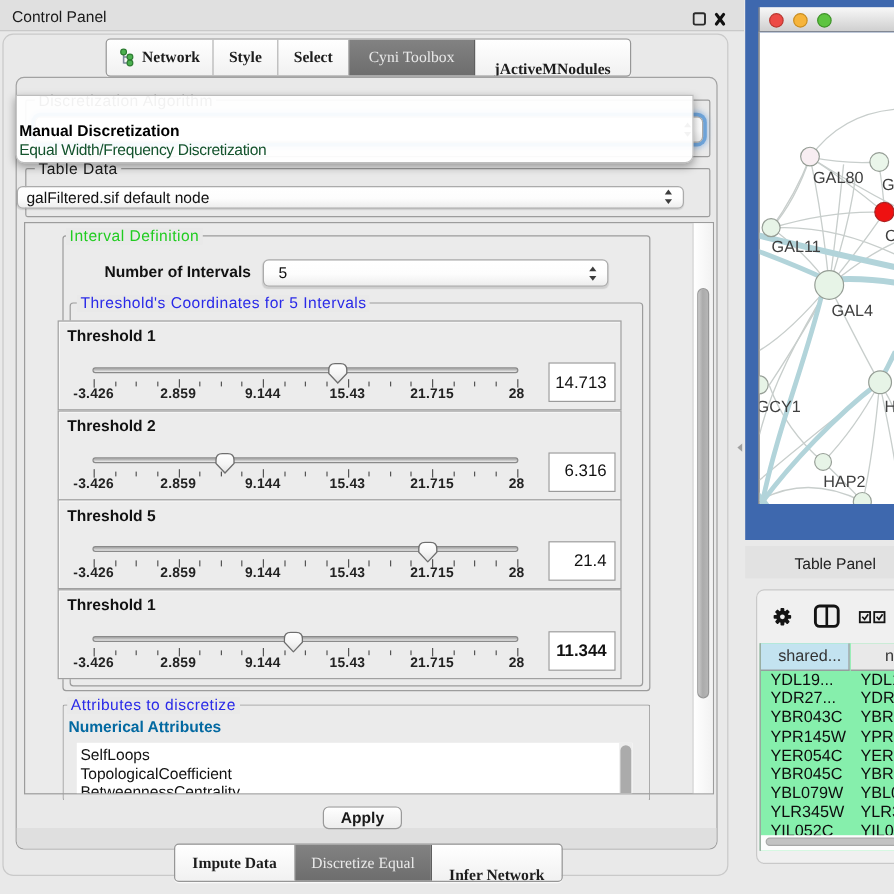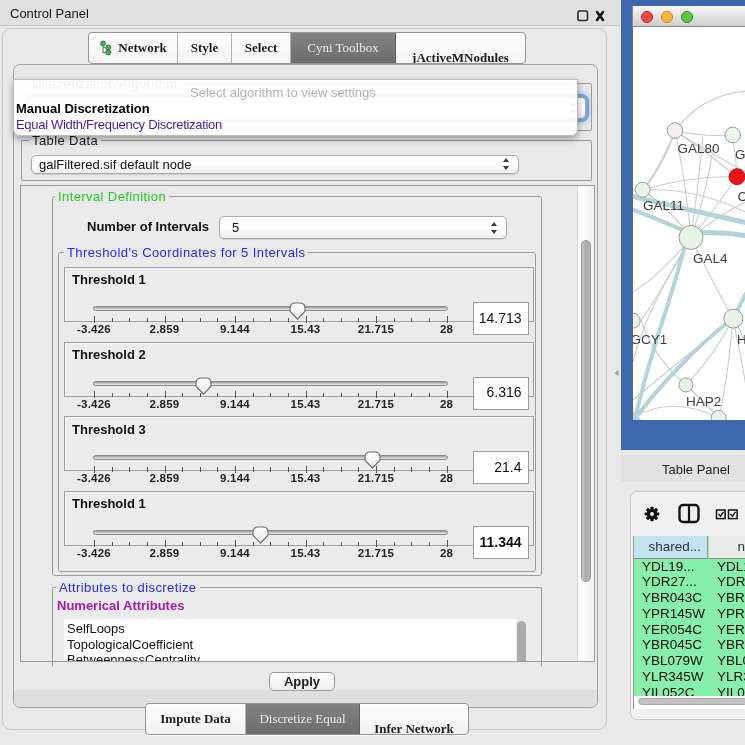--- a/index.html
+++ b/index.html
@@ -25,21 +25,21 @@
 .group { position:absolute; border:1px solid #9c9c9c; border-radius:2px; }
 .gtitle { position:absolute; top:-7px; background:#e9e9e9; padding:0 3px; font-size:13px; letter-spacing:0.4px; line-height:14px; white-space:nowrap; }
 
 
 .combo { position:absolute; background:linear-gradient(#ffffff 0%,#fdfdfd 55%,#ededed 100%); border:1px solid #ababab; border-radius:5px; font-size:13px; color:#111; display:flex; align-items:center; box-shadow:0 1px 1px rgba(0,0,0,.12); }
 .arr { position:absolute; right:7px; top:50%; width:9px; height:14px; margin-top:-7px; }
 .arr:before { content:""; position:absolute; left:1px; top:1px; border-left:3.5px solid transparent; border-right:3.5px solid transparent; border-bottom:4.5px solid #3c3c3c; }
 .arr:after { content:""; position:absolute; left:1px; bottom:1px; border-left:3.5px solid transparent; border-right:3.5px solid transparent; border-top:4.5px solid #3c3c3c; }
 
 
-.tpanel { position:absolute; left:64px; width:470px; height:55px; border:1px solid #a0a0a0; background:#ececec; box-shadow:inset 1px 1px 0 #f7f7f7; }
+.tpanel { position:absolute; left:48px; width:470px; height:75px; border:1px solid #a0a0a0; background:#ececec; box-shadow:inset 1px 1px 0 #f7f7f7; }
 .ttitle { position:absolute; left:7px; top:4.5px; font-size:13px; font-weight:bold; color:#111; }
 .track { position:absolute; height:5px; border:1px solid #8a8a8a; border-radius:3px; background:linear-gradient(#9d9d9d,#ededed); }
 .thumb { position:absolute; width:17px; height:18px; }
 .vbox { position:absolute; width:56px; height:33px; background:#fff; border:1px solid #9b9b9b; font-size:14px; color:#111; text-align:right; padding:6.5px 6px 0 0; }
 .tick { position:absolute; width:1px; background:#555; }
 .tlab { position:absolute; font-size:11.5px; letter-spacing:0.2px; font-weight:bold; color:#222; transform:translateX(-50%); white-space:nowrap; }
 
 
 #popup { left:13px; top:79px; width:565px; height:57px; background:rgba(255,255,255,0.94); border:1px solid #bdbdbd; border-radius:0 0 7px 7px; box-shadow:0 3px 7px rgba(0,0,0,0.35); z-index:50; }
 
@@ -85,21 +85,21 @@
 <div class="group" style="left:21px; top:83px; width:571px; height:48px;">
   <div class="gtitle" style="left:7px; color:#1a1a1a;">Discretization Algorithm</div>
 </div>
 <div class="combo" style="left:29px; top:97px; width:557px; height:22px; box-shadow:0 0 0 3px #6ea3d8, 0 0 4px 4px rgba(90,150,220,.45);">
     <span class="arr"></span>
   </div>
 
 <div class="group" style="left:21px; top:140px; width:571px; height:41px;">
   <div class="gtitle" style="left:7px; color:#1a1a1a;">Table Data</div>
 </div>
-<div class="combo" style="left:31px; top:154.5px; width:488px; height:19px;">
+<div class="combo" style="left:14px; top:154.5px; width:556px; height:19px;">
     <span style="margin-left:7px;">galFiltered.sif default node</span>
     <span class="arr"></span>
   </div>
 
 <div class="abs" style="left:20px; top:185px; width:575px; height:477px; border:1px solid #9c9c9c; background:#ebebeb; overflow:hidden;">
 </div>
 
 <div class="group" style="left:52px; top:196px; width:490px; height:380px; border-radius:3px;">
   <div class="gtitle" style="left:2px; color:#21cc21;">Interval Definition</div>
 </div>
@@ -191,21 +191,21 @@
           <stop offset="0" stop-color="#ffffff"></stop>
           <stop offset="0.55" stop-color="#f4f4f4"></stop>
           <stop offset="1" stop-color="#e2e2e2"></stop>
         </linearGradient>
       </defs>
       <path d="M1 6.2 Q1 1 6.2 1 L10.8 1 Q16 1 16 6.2 L16 9.2 L8.5 17.2 L1 9.2 Z" fill="url(#thg2)" stroke="#6e6e6e" stroke-width="1.1"></path>
     </svg>
   <div class="vbox" style="left:407.5px; top:34.3px;">6.316</div>
 </div>
 <div class="tpanel" style="top:416.2px;">
-  <div class="ttitle">Threshold 3</div>
+  <div class="ttitle">Threshold 5</div>
   <div class="track" style="left:28px; top:38.2px; width:355px;"></div>
   <div class="tick" style="left:29.0px; top:48.5px; height:7px;"></div>
     <div class="tick" style="left:46.6px; top:50px; height:4.5px;"></div>
     <div class="tick" style="left:64.2px; top:50px; height:4.5px;"></div>
     <div class="tick" style="left:81.9px; top:50px; height:4.5px;"></div>
     <div class="tick" style="left:99.5px; top:48.5px; height:7px;"></div>
     <div class="tick" style="left:117.1px; top:50px; height:4.5px;"></div>
     <div class="tick" style="left:134.8px; top:50px; height:4.5px;"></div>
     <div class="tick" style="left:152.4px; top:50px; height:4.5px;"></div>
     <div class="tick" style="left:170.0px; top:48.5px; height:7px;"></div>
@@ -278,42 +278,41 @@
         </linearGradient>
       </defs>
       <path d="M1 6.2 Q1 1 6.2 1 L10.8 1 Q16 1 16 6.2 L16 9.2 L8.5 17.2 L1 9.2 Z" fill="url(#thg4)" stroke="#6e6e6e" stroke-width="1.1"></path>
     </svg>
   <div class="vbox" style="left:407.5px; top:34.3px;font-weight:bold;">11.344</div>
 </div>
 
 <div class="group" style="left:52px; top:587px; width:490px; height:80px; border-bottom:none;">
   <div class="gtitle" style="left:3px; color:#2a2ae8;">Attributes to discretize</div>
 </div>
-<div class="abs bold" style="left:57px; top:597.5px; font-size:13px; color:#a21caf;">Numerical Attributes</div>
+<div class="abs bold" style="left:57px; top:597.5px; font-size:13px; color:#0369a1;">Numerical Attributes</div>
 <div class="abs" style="left:64px; top:619px; width:463px; height:42px; background:#fff; overflow:hidden;">
   <div style="font-size:13px; color:#111; padding-left:3px; line-height:15.6px; padding-top:2px;">SelfLoops<br>TopologicalCoefficient<br>BetweennessCentrality</div>
   <div class="abs" style="right:0; top:0; width:11px; height:42px; background:#ededed;"></div>
   <div class="abs" style="right:1px; top:2px; width:9px; height:40px; background:#ababab; border-radius:5px 5px 0 0;"></div>
 </div>
 
 <div class="abs" style="left:577px; top:186px; width:17px; height:475px; background:linear-gradient(90deg,#ffffff,#f2f2f2); border-left:1px solid #d6d6d6;"></div>
 <div class="vsb-thumb" style="left:581px; top:240px; width:10px; height:342px;"></div>
 
 <div class="abs" style="left:269px; top:672px; width:66px; height:19px; background:linear-gradient(#ffffff,#ededed); border:1px solid #9a9a9a; border-radius:5px; text-align:center; font-size:13px; font-weight:bold; color:#1a1a1a; line-height:17px;">Apply</div>
 
 <div class="seg" style="left:145px; top:703px;">
   <div class="s" style="width:100px;">Impute Data</div>
   <div class="s sel" style="width:114px;">Discretize Equal</div>
   <div class="s" style="width:108px;">Infer Network</div>
 </div>
 
 <div class="abs" id="popup">
-  <div class="abs" style="left:176px; top:4.5px; font-size:13px; color:#b3b3b3;">Select algorithm to view settings</div>
   <div class="abs bold" style="left:2px; top:20.5px; font-size:13px; color:#000;">Manual Discretization</div>
-  <div class="abs" style="left:2px; top:36.5px; font-size:13px; color:#4c1d95; letter-spacing:-0.3px;">Equal Width/Frequency Discretization</div>
+  <div class="abs" style="left:2px; top:36.5px; font-size:13px; color:#14532d; letter-spacing:-0.3px;">Equal Width/Frequency Discretization</div>
 </div>
 
 <svg class="abs" style="left:613.5px; top:369px;" width="6" height="8" viewBox="0 0 6 8">
     <path d="M4.5 0.5 L4.5 7.5 L0.5 4 Z" fill="#a0a0a0"></path>
   </svg>
 
 <div class="abs" id="netwin"></div>
 <div class="abs" style="left:632px; top:6px; width:113px; height:21px; background:linear-gradient(#f8f8f8,#cfcfcf); border-left:1px solid #888; border-bottom:1px solid #8a8a8a;"></div>
 <svg class="abs" style="left:632px; top:6px;" width="113" height="21" viewBox="0 0 113 21">
   <circle cx="15" cy="11" r="5.6" fill="#ed4a46" stroke="#ba3730" stroke-width="1"></circle>

